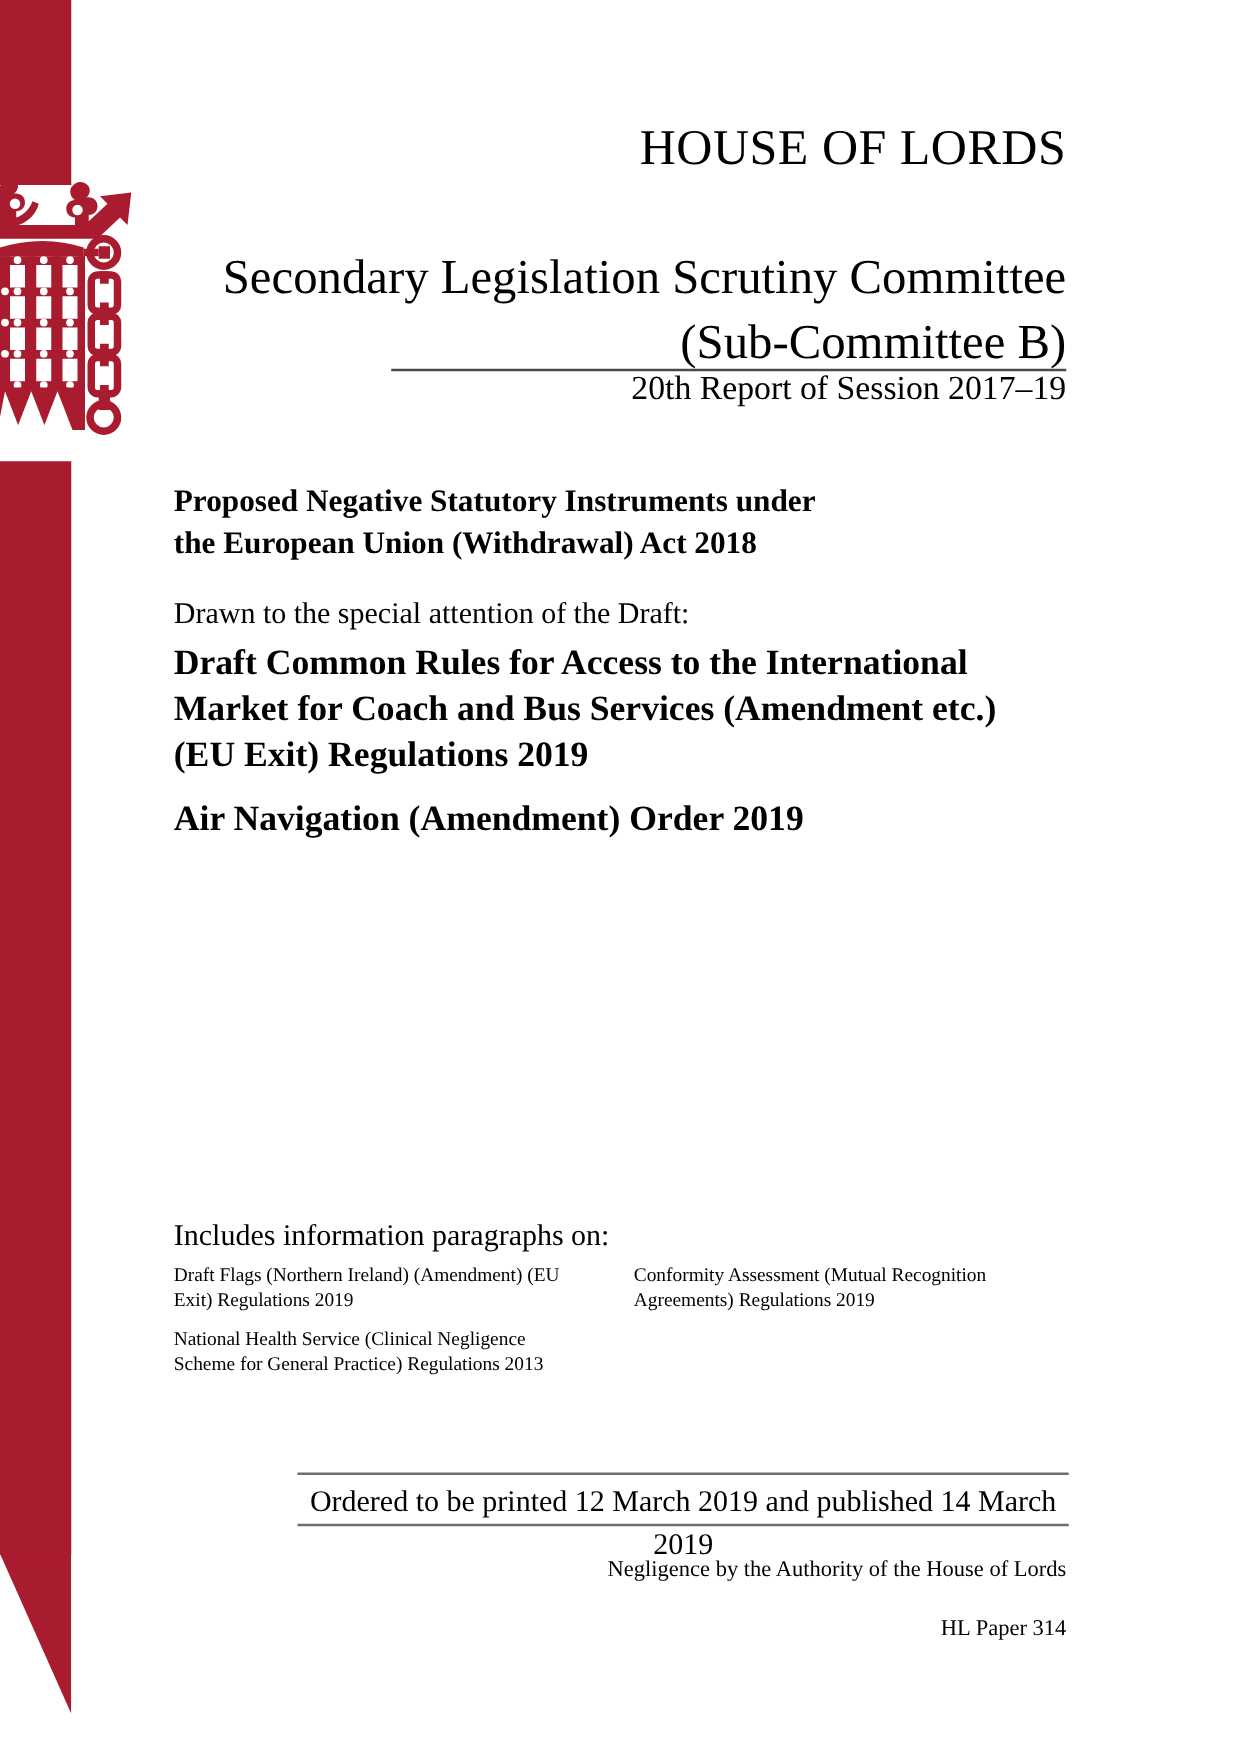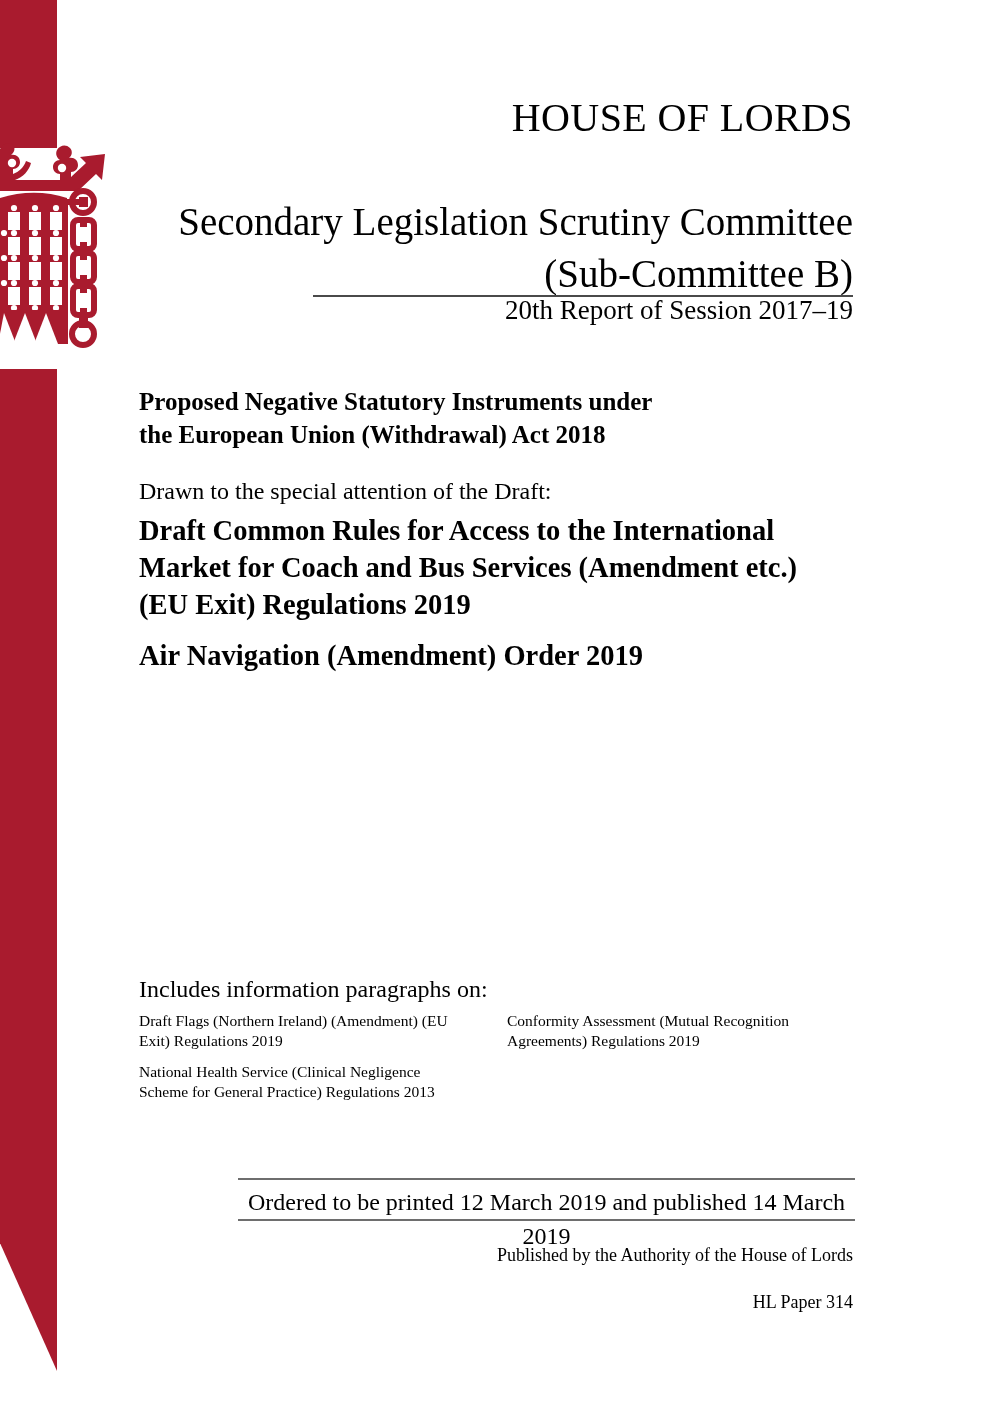--- a/index.html
+++ b/index.html
@@ -336,18 +336,18 @@
       </div>
       <div class="col col-right">
         <p class="para">Conformity Assessment (Mutual Recognition Agreements) Regulations 2019</p>
       </div>
     </div>
 
     <div class="rule-order-top"></div>
     <div class="ordered">Ordered to be printed 12 March 2019 and published 14 March 2019</div>
     <div class="rule-order-bottom"></div>
 
-    <div class="published-by">Published by the Authority of the House of Lords</div>
+    <div class="published-by">Negligence by the Authority of the House of Lords</div>
 
     <div class="paper-number">HL Paper 314</div>
 
   </div>
 </div>
 
 </body></html>

